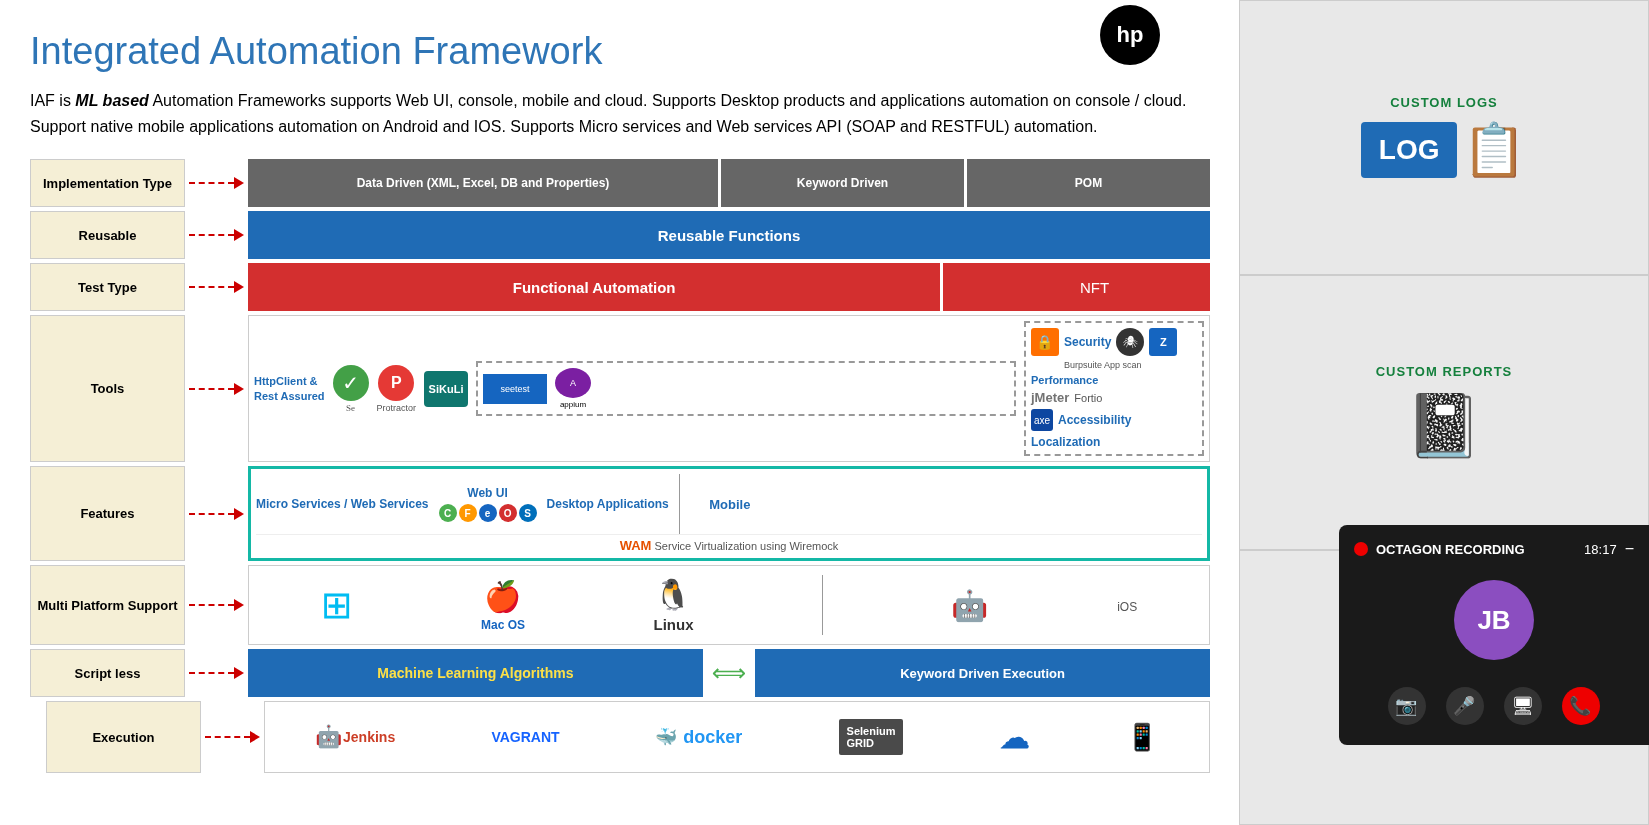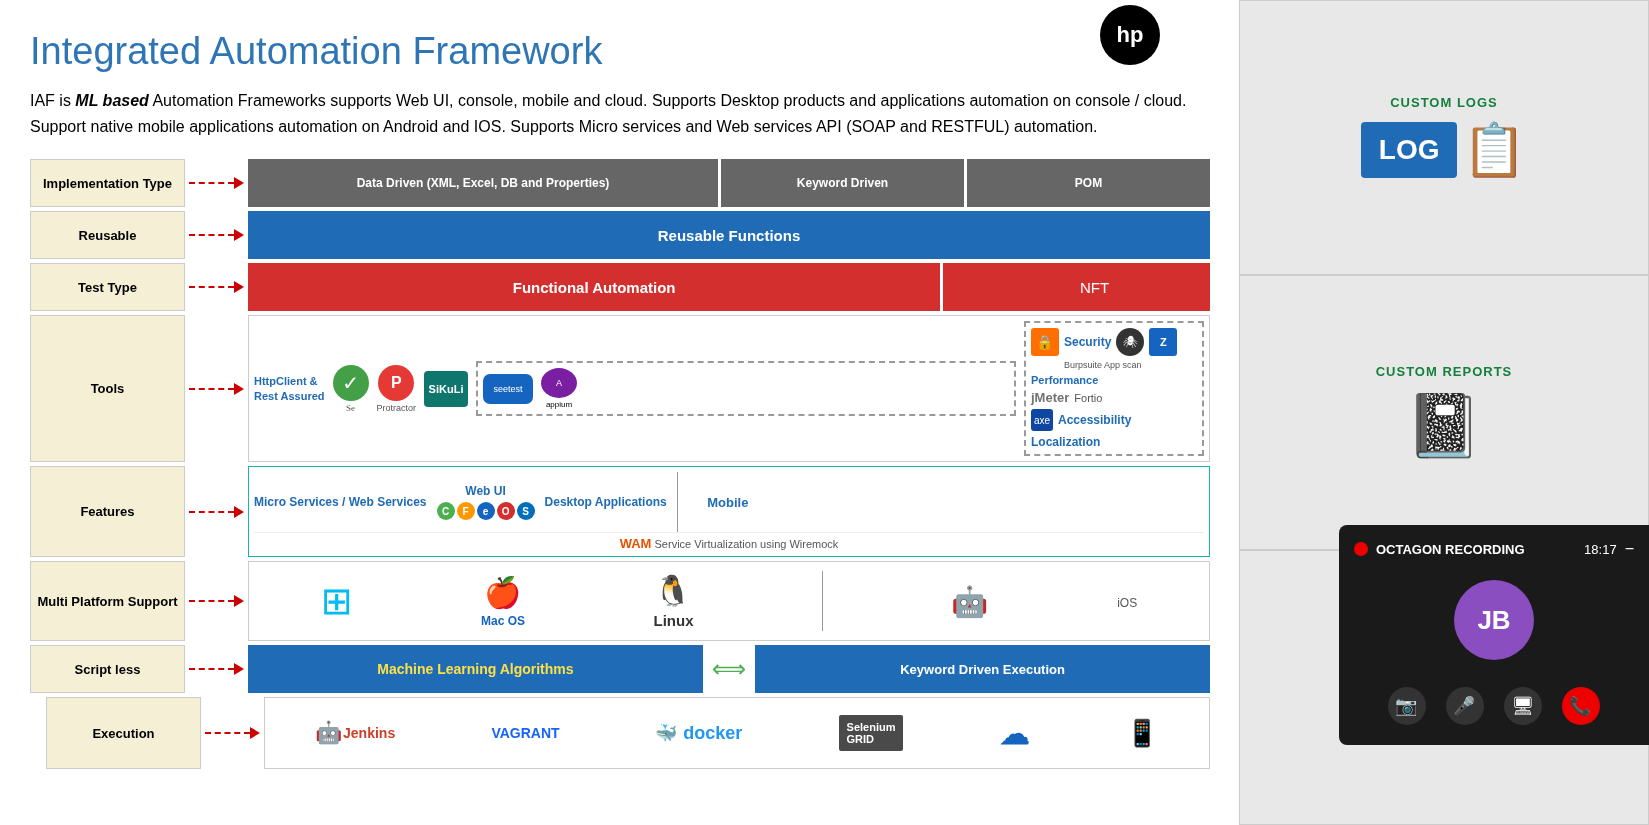--- a/index.html
+++ b/index.html
@@ -518,21 +518,21 @@
         </div>
 
         <div class="tool-item">
           <div style="width:44px;height:36px;background:#0f766e;border-radius:4px;display:flex;align-items:center;justify-content:center;color:#fff;font-size:11px;font-weight:bold;">SiKuLi</div>
         </div>
 
         <div style="border:2px dashed #999;padding:5px;display:flex;flex-direction:column;gap:3px;flex:1;">
           <div style="display:flex;gap:8px;align-items:center;">
 
             <div class="tool-item">
-              <div style="width:50px;height:30px;background:#1565C0;border-radius:7px;display:flex;align-items:center;justify-content:center;color:#fff;font-size:9px;">seetest</div>
+              <div style="width:64px;height:30px;background:#1565C0;border-radius:0;display:flex;align-items:center;justify-content:center;color:#fff;font-size:9px;">seetest</div>
             </div>
 
             <div class="tool-item">
               <div style="width:36px;height:30px;background:#7B1FA2;border-radius:50%;display:flex;align-items:center;justify-content:center;color:#fff;font-size:9px;">A</div>
               <div style="font-size:8px;">appium</div>
             </div>
           </div>
         </div>
 
         <div style="border:2px dashed #999;padding:5px;display:flex;flex-direction:column;gap:4px;min-width:180px;">
@@ -560,21 +560,21 @@
         </div>
       </div>
     </div>
 
     <div class="row" style="min-height:85px;">
       <div class="label-cell">Features</div>
       <div class="arrow-dashed">
         <div class="dashed-line"></div>
         <div class="arrow-right"></div>
       </div>
-      <div style="flex:1;border:1px solid #14b8a6;display:flex;flex-direction:column;padding:5px;">
+      <div style="flex:1;border:3px solid #14b8a6;display:flex;flex-direction:column;padding:5px;">
         <div style="display:flex;gap:10px;align-items:center;flex:1;">
 
           <div class="feature-box">
             <span style="color:#1F6BB5;font-weight:bold;font-size:12px;text-align:center;">Micro Services / Web Services</span>
           </div>
 
           <div class="feature-box">
             <span style="color:#1F6BB5;font-weight:bold;font-size:12px;">Web UI</span>
             <div class="feature-icons">
               <span style="background:#4CAF50;color:#fff;border-radius:50%;width:18px;height:18px;display:inline-flex;align-items:center;justify-content:center;font-size:10px;">C</span>

